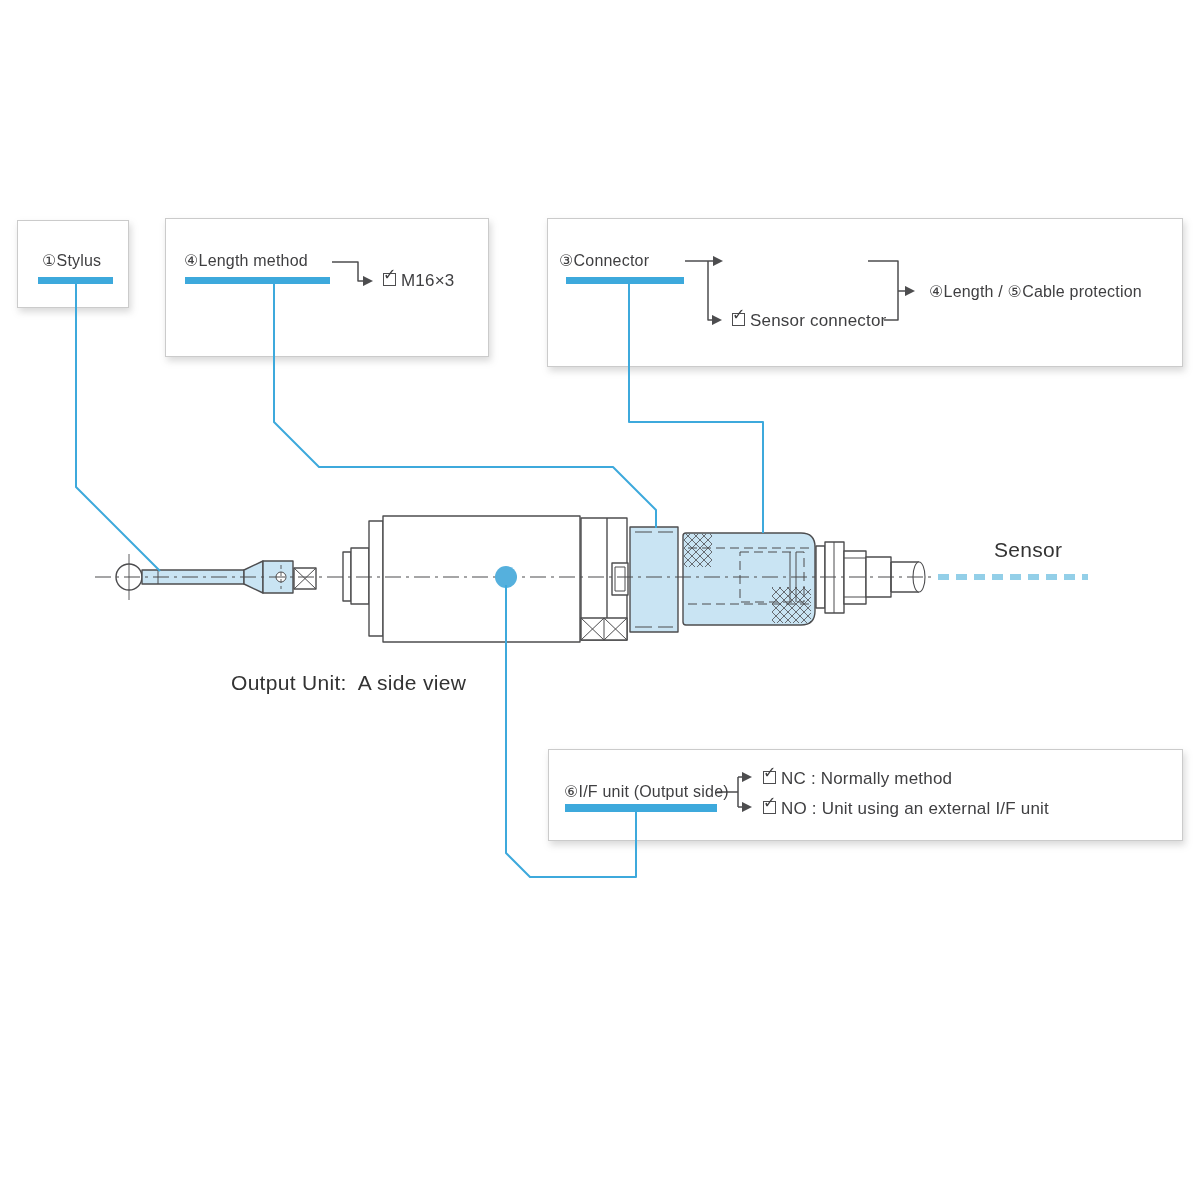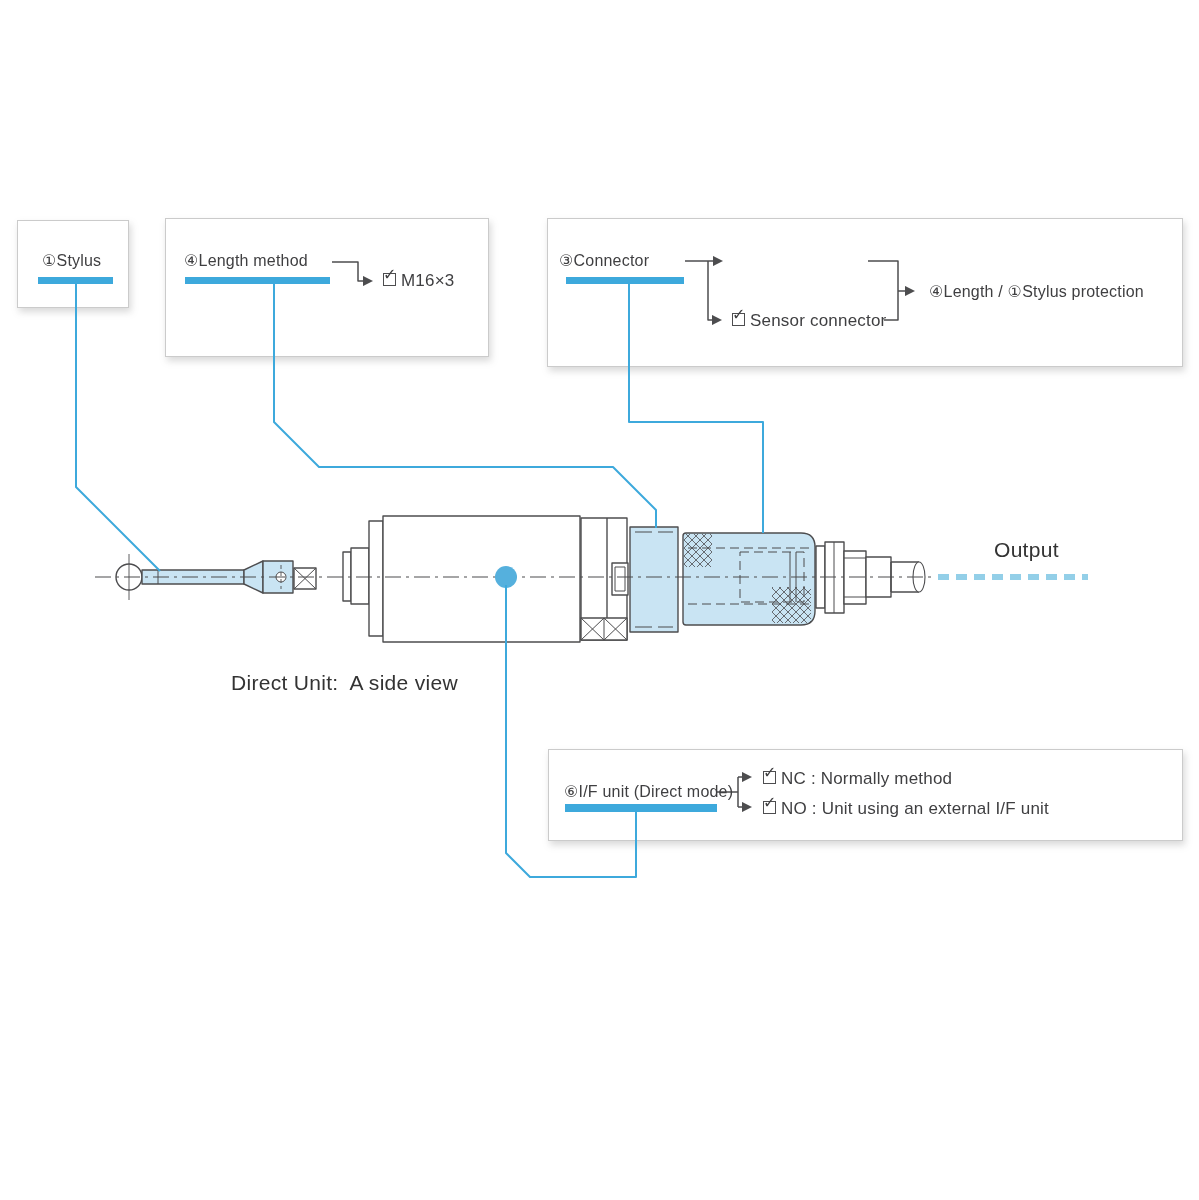--- a/index.html
+++ b/index.html
@@ -137,33 +137,33 @@
   </div>
 
   <div class="lab" style="left:559px;top:252px">③Connector</div>
   <div class="bar" style="left:566px;top:277px;width:118px"></div>
   <div class="opt" style="left:732px;top:311px">
     <span class="cb">
         <i class="tick">✓</i>
       </span>
     <span>Sensor connector</span>
   </div>
-  <div class="lab" style="left:929px;top:283px">④Length / ①Stylus protection</div>
+  <div class="lab" style="left:929px;top:283px">④Length / ⑤Cable protection</div>
 
-  <div class="lab" style="left:564px;top:783px">⑥I/F unit (Direct mode)</div>
+  <div class="lab" style="left:564px;top:783px">⑥I/F unit (Output side)</div>
   <div class="bar" style="left:565px;top:804px;width:152px;height:8px"></div>
   <div class="opt" style="left:763px;top:769px">
     <span class="cb">
         <i class="tick">✓</i>
       </span>
     <span>NC : Normally method</span>
   </div>
   <div class="opt" style="left:763px;top:799px">
     <span class="cb">
         <i class="tick">✓</i>
       </span>
     <span>NO : Unit using an external I/F unit</span>
   </div>
 
-  <div class="caption" style="left:231px;top:671px">Direct Unit:  A side view</div>
-  <div class="caption" style="left:994px;top:538px">Output</div>
+  <div class="caption" style="left:231px;top:671px">Output Unit:  A side view</div>
+  <div class="caption" style="left:994px;top:538px">Sensor</div>
 
 </div>
 
 </body></html>

